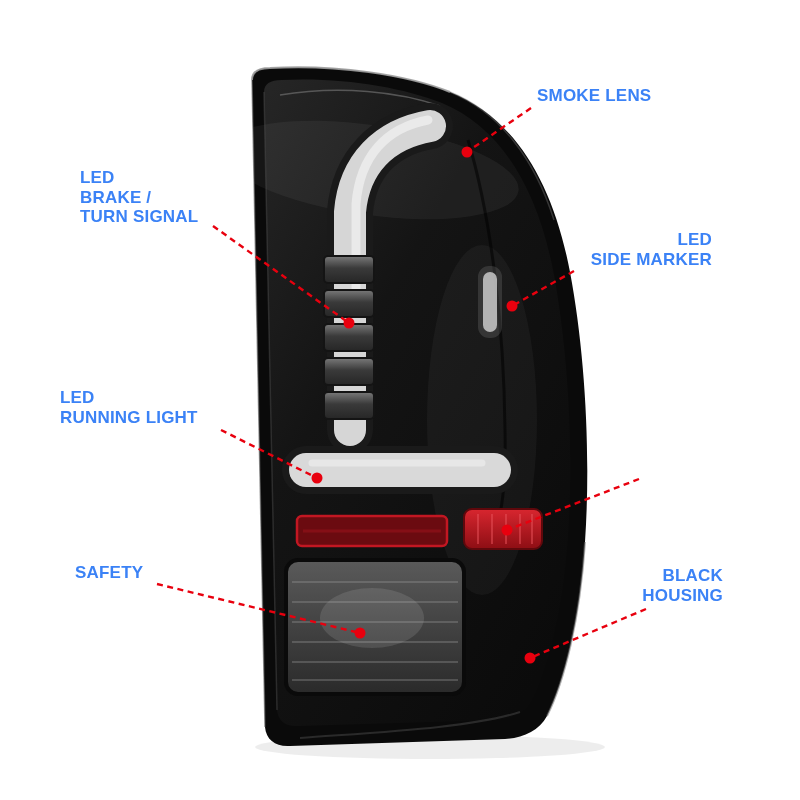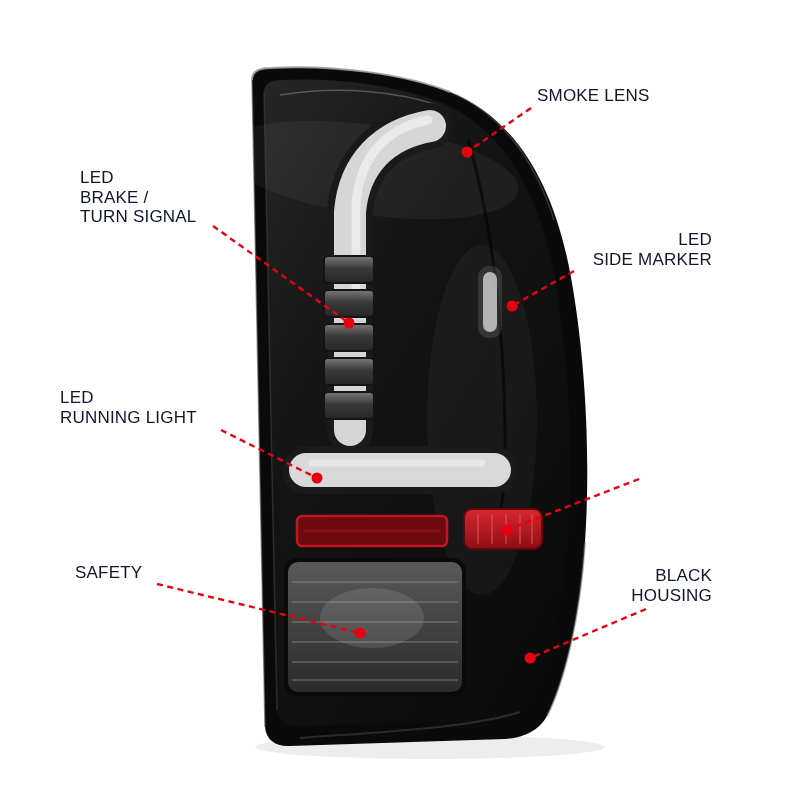--- a/index.html
+++ b/index.html
@@ -11,24 +11,24 @@
     font-family:"Liberation Sans", sans-serif;
   }
   #product-svg, #callout-svg{
     position:absolute;left:0;top:0;width:800px;height:800px;
   }
   #callout-svg{pointer-events:none;}
   .cl{stroke:#e8000e;stroke-width:2.4;stroke-dasharray:6 4.5;fill:none;}
   .cd{fill:#e8000e;}
   .callout-label{
     position:absolute;
-    font-weight:400;
+    font-weight:700;
     font-size:17px;
     line-height:1.15;
-    color:#0f172a;
+    color:#3b82f6;
     white-space:pre-line;
     letter-spacing:.2px;
   }
   .align-right{text-align:right;}
 </style>
 </head>
 <body>
 
 <div id="stage">
 
@@ -172,16 +172,16 @@
 
   <div class="callout-label align-right" style="right:88px; top:230px;">LED
 SIDE MARKER</div>
 
   <div class="callout-label" style="left:60px; top:388px;">LED
 RUNNING LIGHT</div>
 
 
   <div class="callout-label" style="left:75px; top:563px;">SAFETY</div>
 
-  <div class="callout-label align-right" style="right:88px; top:566px;">BLACK
+  <div class="callout-label align-right" style="right:77px; top:566px;">BLACK
 HOUSING</div>
 
 </div>
 
 </body></html>

